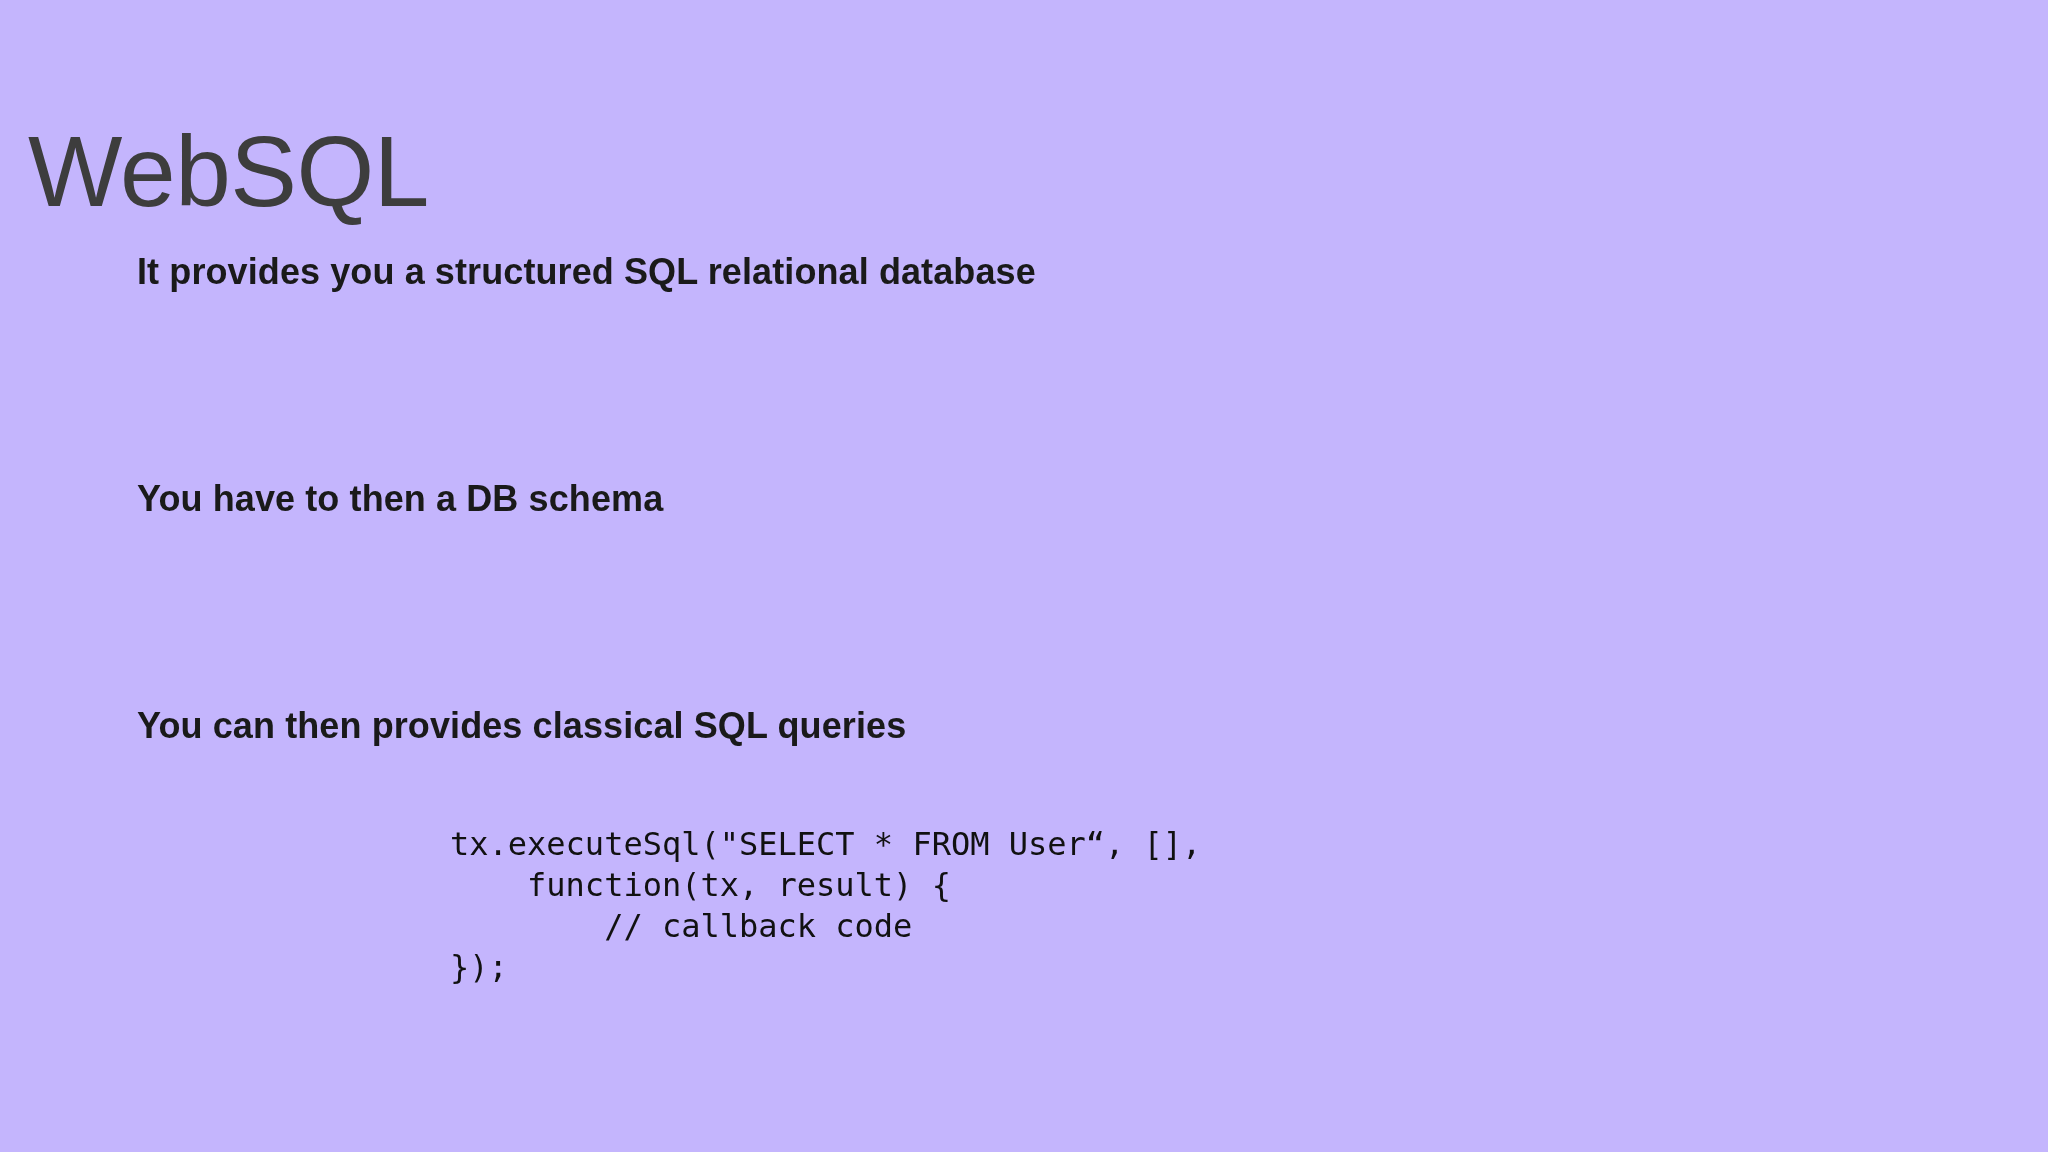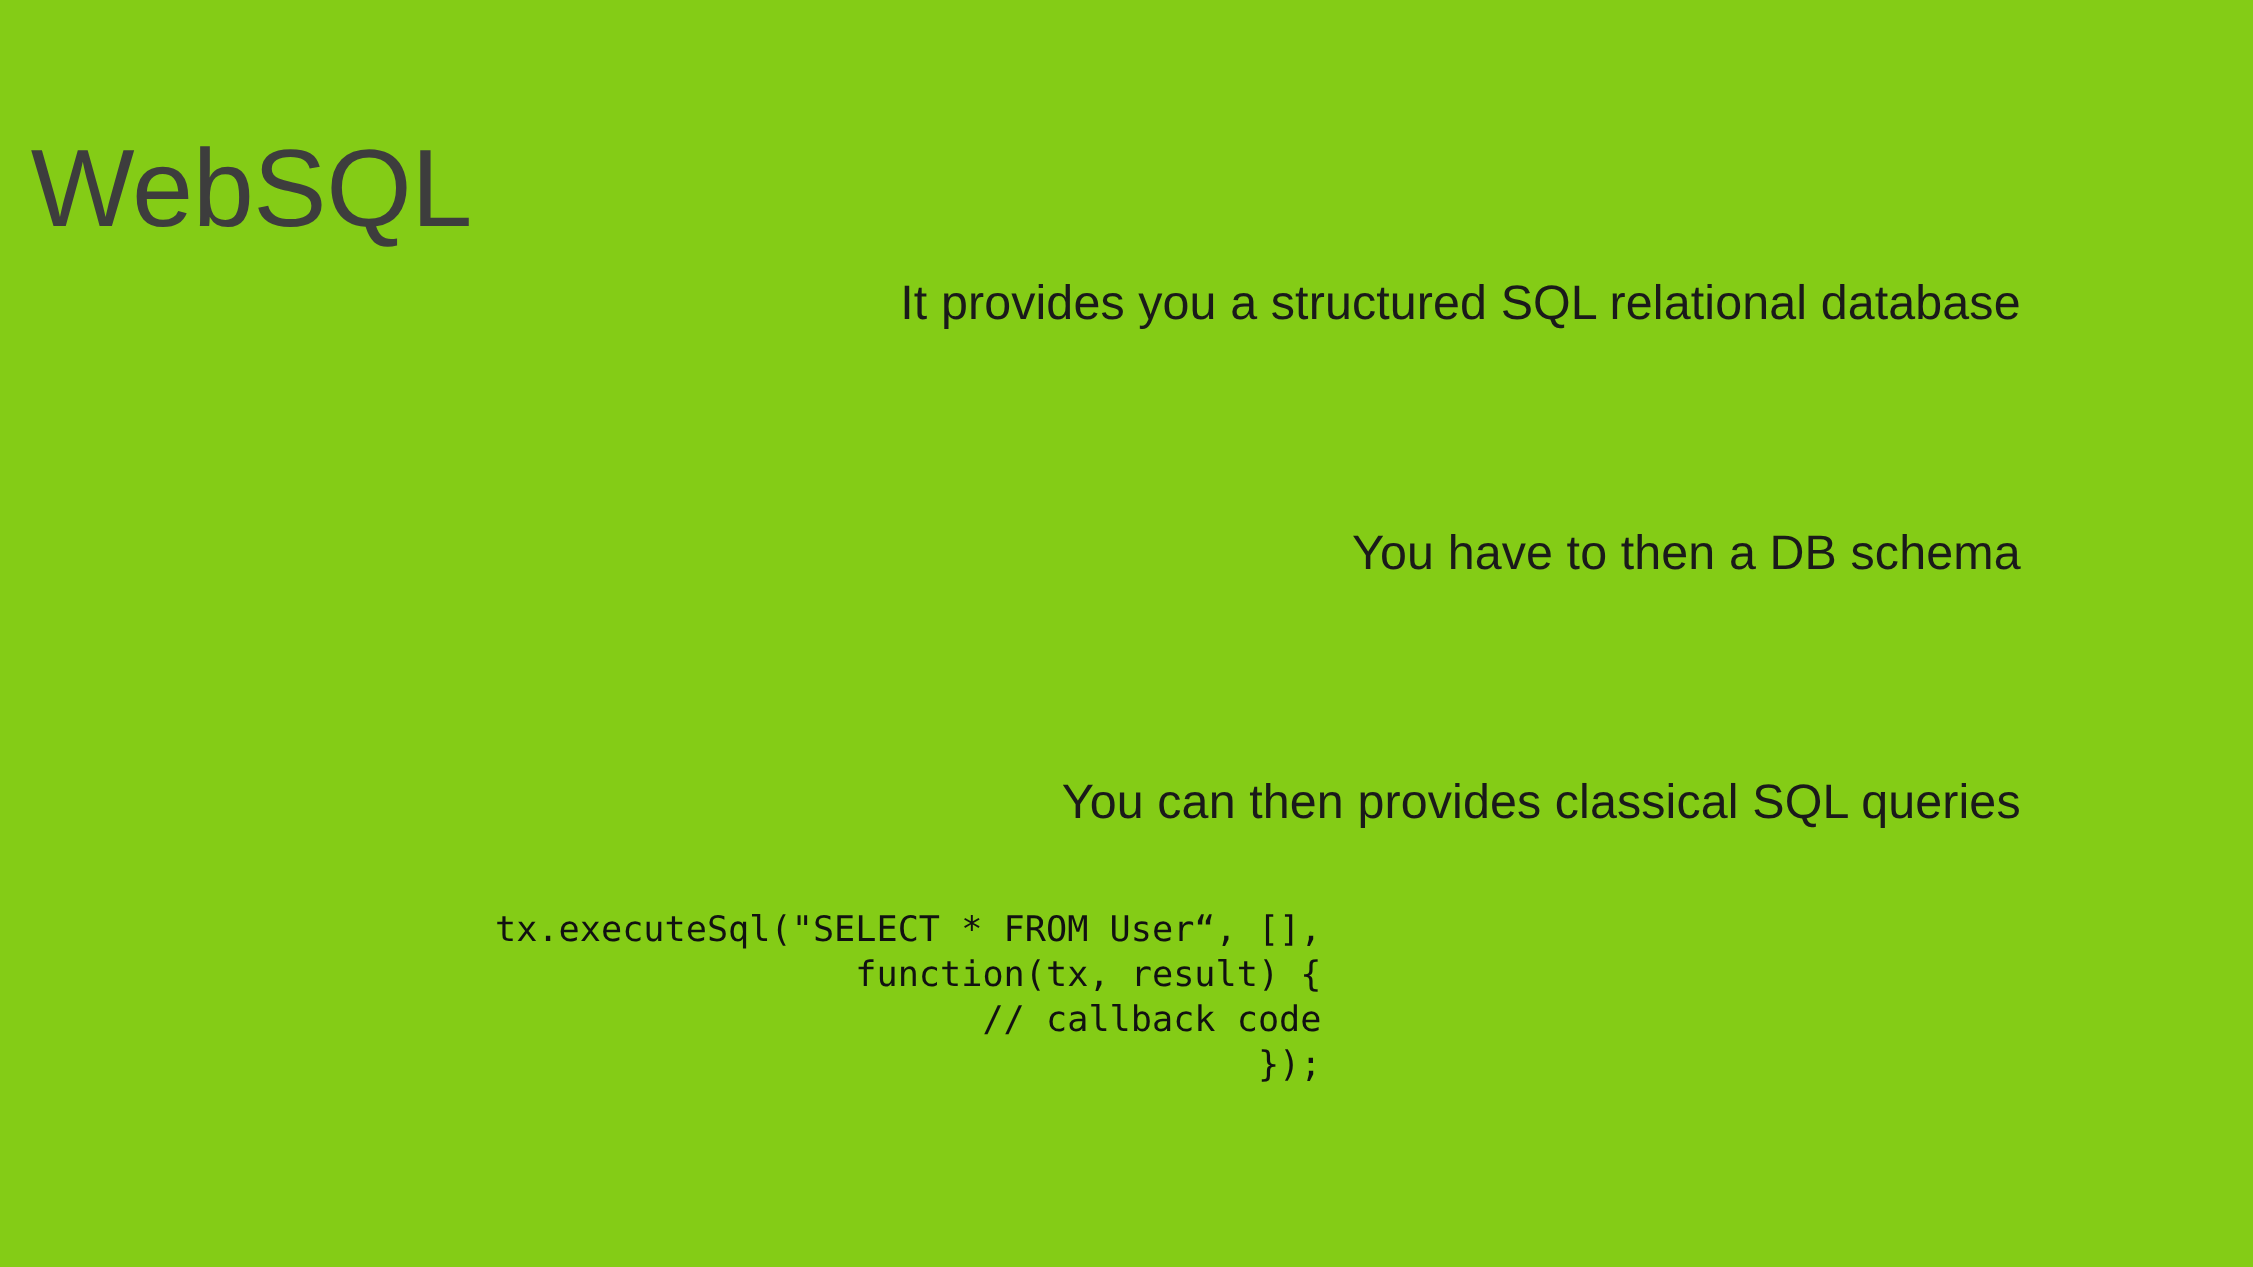--- a/index.html
+++ b/index.html
@@ -15,22 +15,21 @@
     font-family: "Liberation Sans", "DejaVu Sans", sans-serif;
     overflow: hidden;
     position: relative;
     -webkit-font-smoothing: antialiased;
   }
 
   .slide {
     position: relative;
     width: 2048px;
     height: 1152px;
-    background: #84cc16;
-    text-align: right;
+    background: #c4b5fd;
   }
 
   
   .slide-title {
     position: absolute;
     left: 28px;
     top: 48px;
     font-size: 100px;
     font-weight: 300;
     line-height: 1.12;
@@ -44,22 +43,22 @@
     position: absolute;
     left: 137px;
     top: 252px;
     margin: 0;
     padding: 0;
     list-style: none;
     width: 1700px;
   }
 
   .body-line {
-    font-size: 44px;
-    font-weight: 400;
+    font-size: 36px;
+    font-weight: 700;
     line-height: 1.1;
     letter-spacing: 0.1px;
     color: #1a1a1a;
     height: 227px;
     white-space: nowrap;
   }
 
   .body-line:last-child {
     height: auto;
   }

